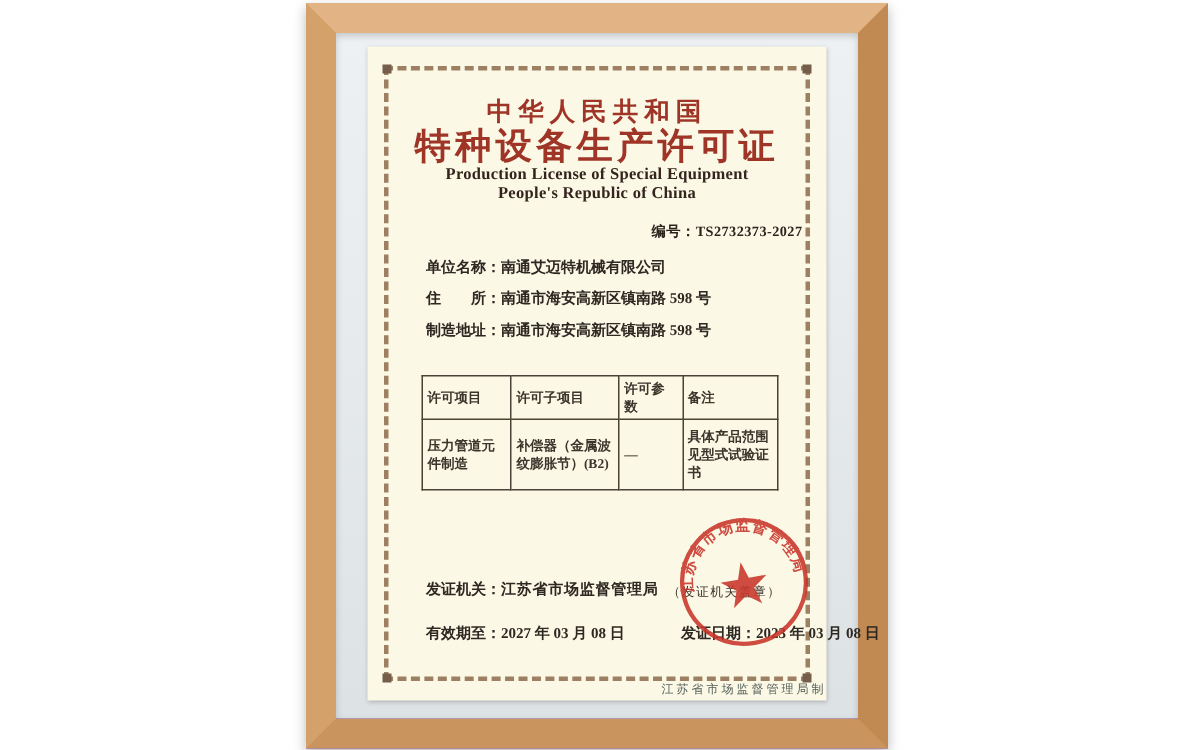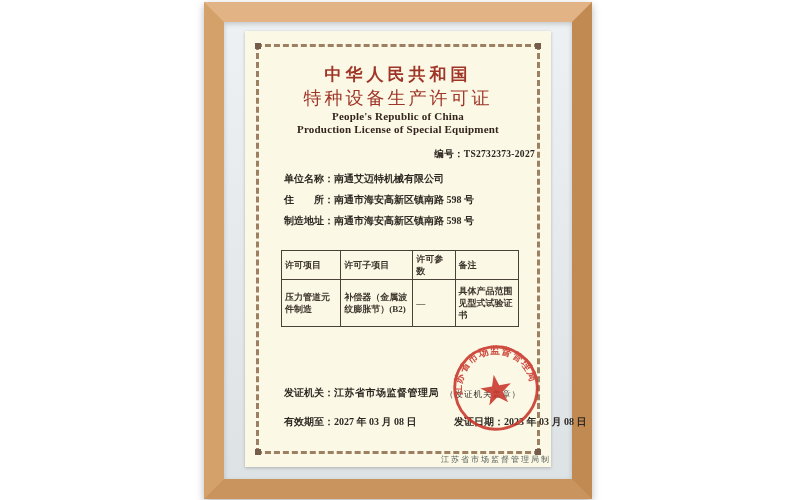--- a/index.html
+++ b/index.html
@@ -33,21 +33,21 @@
     border:3px dashed #8d6a4c;
     opacity:.85;
   }
   .deco-corner{position:absolute;width:6px;height:6px;background:#5d4230;}
   .dc-tl{left:-4px;top:-4px;}.dc-tr{right:-4px;top:-4px;}
   .dc-bl{left:-4px;bottom:-4px;}.dc-br{right:-4px;bottom:-4px;}
 
   
   .titles{position:absolute;top:33px;left:0;right:0;text-align:center;color:#9e3527;}
   .t-cn1{font-size:17px;font-weight:bold;letter-spacing:4px;line-height:22px;}
-  .t-cn2{font-size:18px;font-weight:normal;letter-spacing:3px;line-height:24px;}
+  .t-cn2{font-size:24px;font-weight:bold;letter-spacing:3px;line-height:24px;}
   .t-en{font-size:11px;font-weight:bold;color:#33251d;line-height:13px;letter-spacing:.2px;}
 
   
   .serial{position:absolute;top:117px;right:16px;font-size:9.5px;color:#2a231e;font-weight:600;letter-spacing:.3px;}
 
   
   .fields{position:absolute;top:141px;left:39px;font-size:10px;color:#2e2822;}
   .field-line{height:21px;line-height:14px;white-space:nowrap;}
   .field-label{font-weight:600;}
   .field-value{font-weight:600;}
@@ -95,22 +95,22 @@
       <div class="deco">
         <div class="deco-corner dc-tl"></div>
         <div class="deco-corner dc-tr"></div>
         <div class="deco-corner dc-bl"></div>
         <div class="deco-corner dc-br"></div>
       </div>
 
       <div class="titles">
         <div class="t-cn1">中华人民共和国</div>
         <div class="t-cn2">特种设备生产许可证</div>
+        <div class="t-en">Production License of Special Equipment</div>
         <div class="t-en">People's Republic of China</div>
-        <div class="t-en">Production License of Special Equipment</div>
       </div>
 
       <div class="serial">编号：TS2732373-2027</div>
 
       <div class="fields">
         <div class="field-line">
           <span class="field-label">单位名称：</span><span class="field-value">南通艾迈特机械有限公司</span>
         </div>
         <div class="field-line">
           <span class="field-label">住　　所：</span><span class="field-value">南通市海安高新区镇南路 598 号</span>

